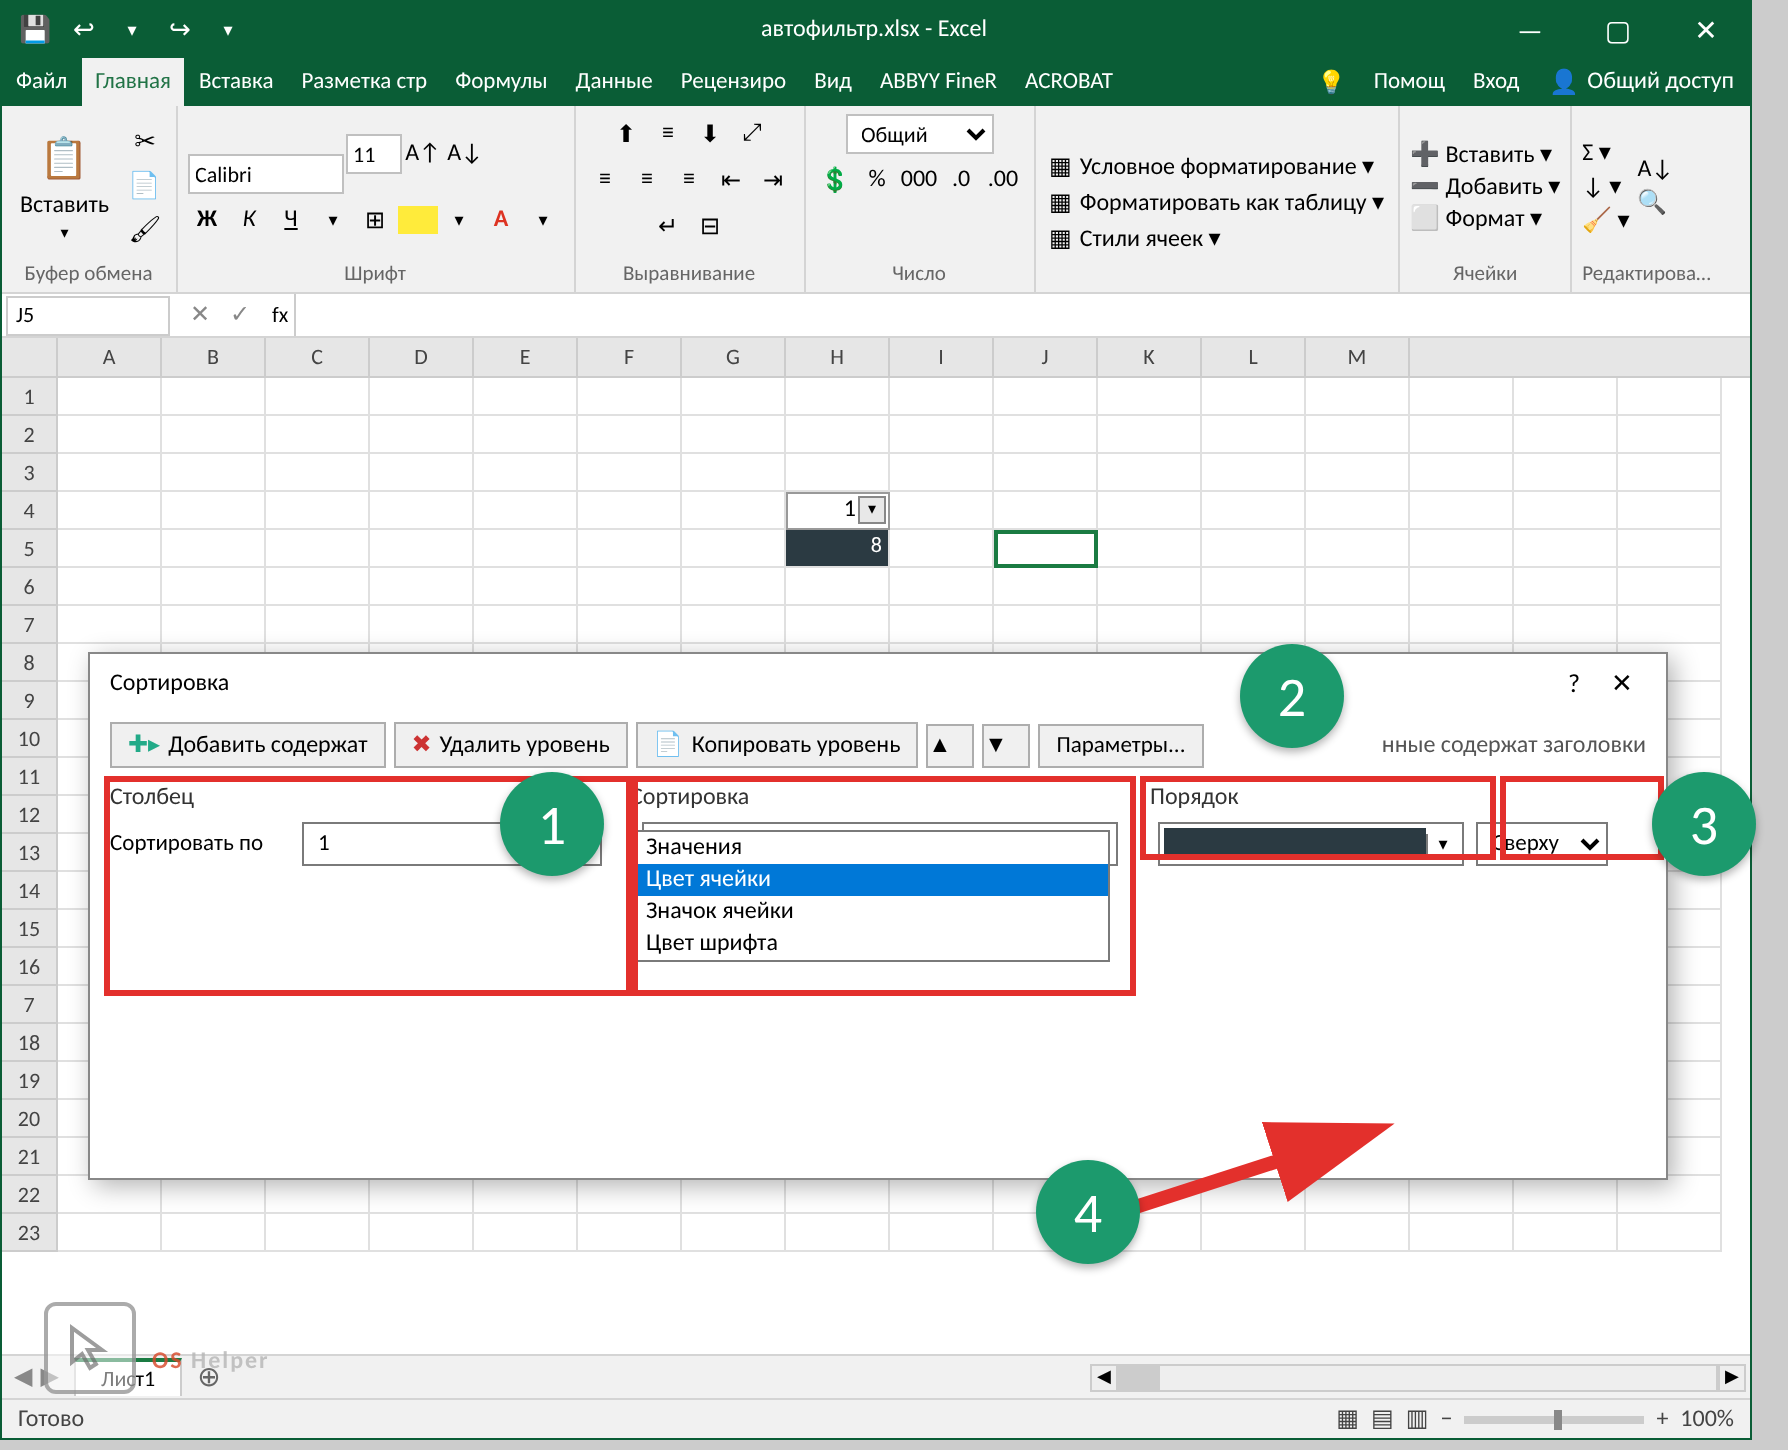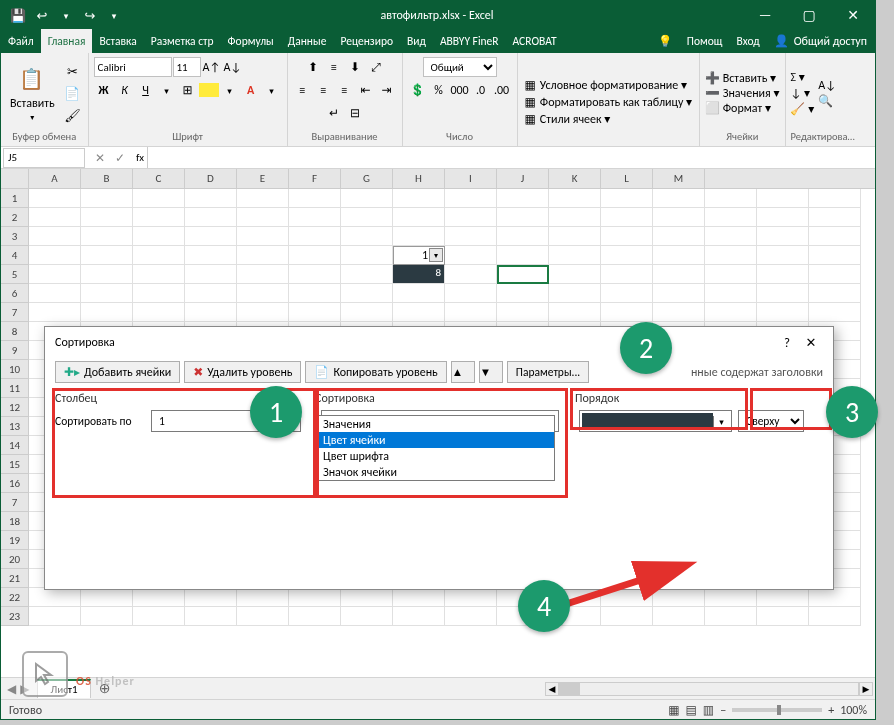--- a/index.html
+++ b/index.html
@@ -175,21 +175,21 @@
           <span>📄</span>
           <span>🖌</span>
         </div>
       </div>
       <div class="group-title">Буфер обмена</div>
     </div>
 
     <div class="group">
       <div class="group-body" style="flex-direction:column; align-items:flex-start; gap:3px">
         <div class="btnrow">
-          <input class="combo" style="width: 78px;" value="Calibri">
+          <input class="combo" style="width: 78px; margin-top: 20px;" value="Calibri">
           <input class="combo" style="width: 28px;" value="11">
           <span>A↑</span>
           <span>A↓</span>
         </div>
         <div class="btnrow">
           <span style="font-weight:bold">Ж</span>
           <span style="font-style:italic">К</span>
           <span style="text-decoration:underline">Ч</span>
           <span style="font-size:9px">▾</span>
           <span>⊞</span>
@@ -255,21 +255,21 @@
               <span>Стили ячеек ▾</span>
             </div>
         </div>
       </div>
     </div>
 
     <div class="group">
       <div class="group-body">
         <div class="cells-list">
           <div><span>➕</span> <span>Вставить ▾</span></div>
-          <div><span>➖</span> <span>Значения ▾</span></div>
+          <div><span>➖</span> <span>Добавить ▾</span></div>
           <div><span>⬜</span> <span>Формат ▾</span></div>
         </div>
       </div>
       <div class="group-title">Ячейки</div>
     </div>
 
     <div class="group" style="border-right:none">
       <div class="group-body">
         <div class="edit-col">
           <span>Σ ▾</span>
@@ -749,21 +749,21 @@
 <div class="dialog">
   <div class="dlg-title">
     <span>Сортировка</span>
     <div class="spacer"></div>
     <span class="help">?</span>
     <span class="close">✕</span>
   </div>
   <div class="dlg-toolbar">
     <button>
         <span class="ico" style="color:#2a8">✚▸</span>
-        <span>Добавить ячейки</span>
+        <span>Добавить содержат</span>
       </button>
     <button>
         <span class="ico" style="color:#c33">✖</span>
         <span>Удалить уровень</span>
       </button>
     <button>
         <span class="ico">📄</span>
         <span>Копировать уровень</span>
       </button>
     <button style="width:24px;padding:3px 0">▲</button>
@@ -788,22 +788,22 @@
       <div class="color-combo">
         <div class="swatch"></div>
         <div class="arr">▾</div>
       </div>
       <select style="width:66px"><option>Сверху</option></select>
     </div>
 
     <div class="dropdown-list" style="left:272px;top:88px;width:238px">
       <div>Значения</div>
       <div class="sel">Цвет ячейки</div>
+      <div>Значок ячейки</div>
       <div>Цвет шрифта</div>
-      <div>Значок ячейки</div>
     </div>
   </div>
 </div>
 
 <div class="hl" style="left:52px;top:388px;width:264px;height:110px"></div>
 <div class="hl" style="left:316px;top:388px;width:252px;height:110px"></div>
 <div class="hl" style="left:570px;top:388px;width:178px;height:42px"></div>
 <div class="hl" style="left:750px;top:388px;width:82px;height:42px"></div>
 
 <div class="badge" style="left:250px;top:386px">1</div>

